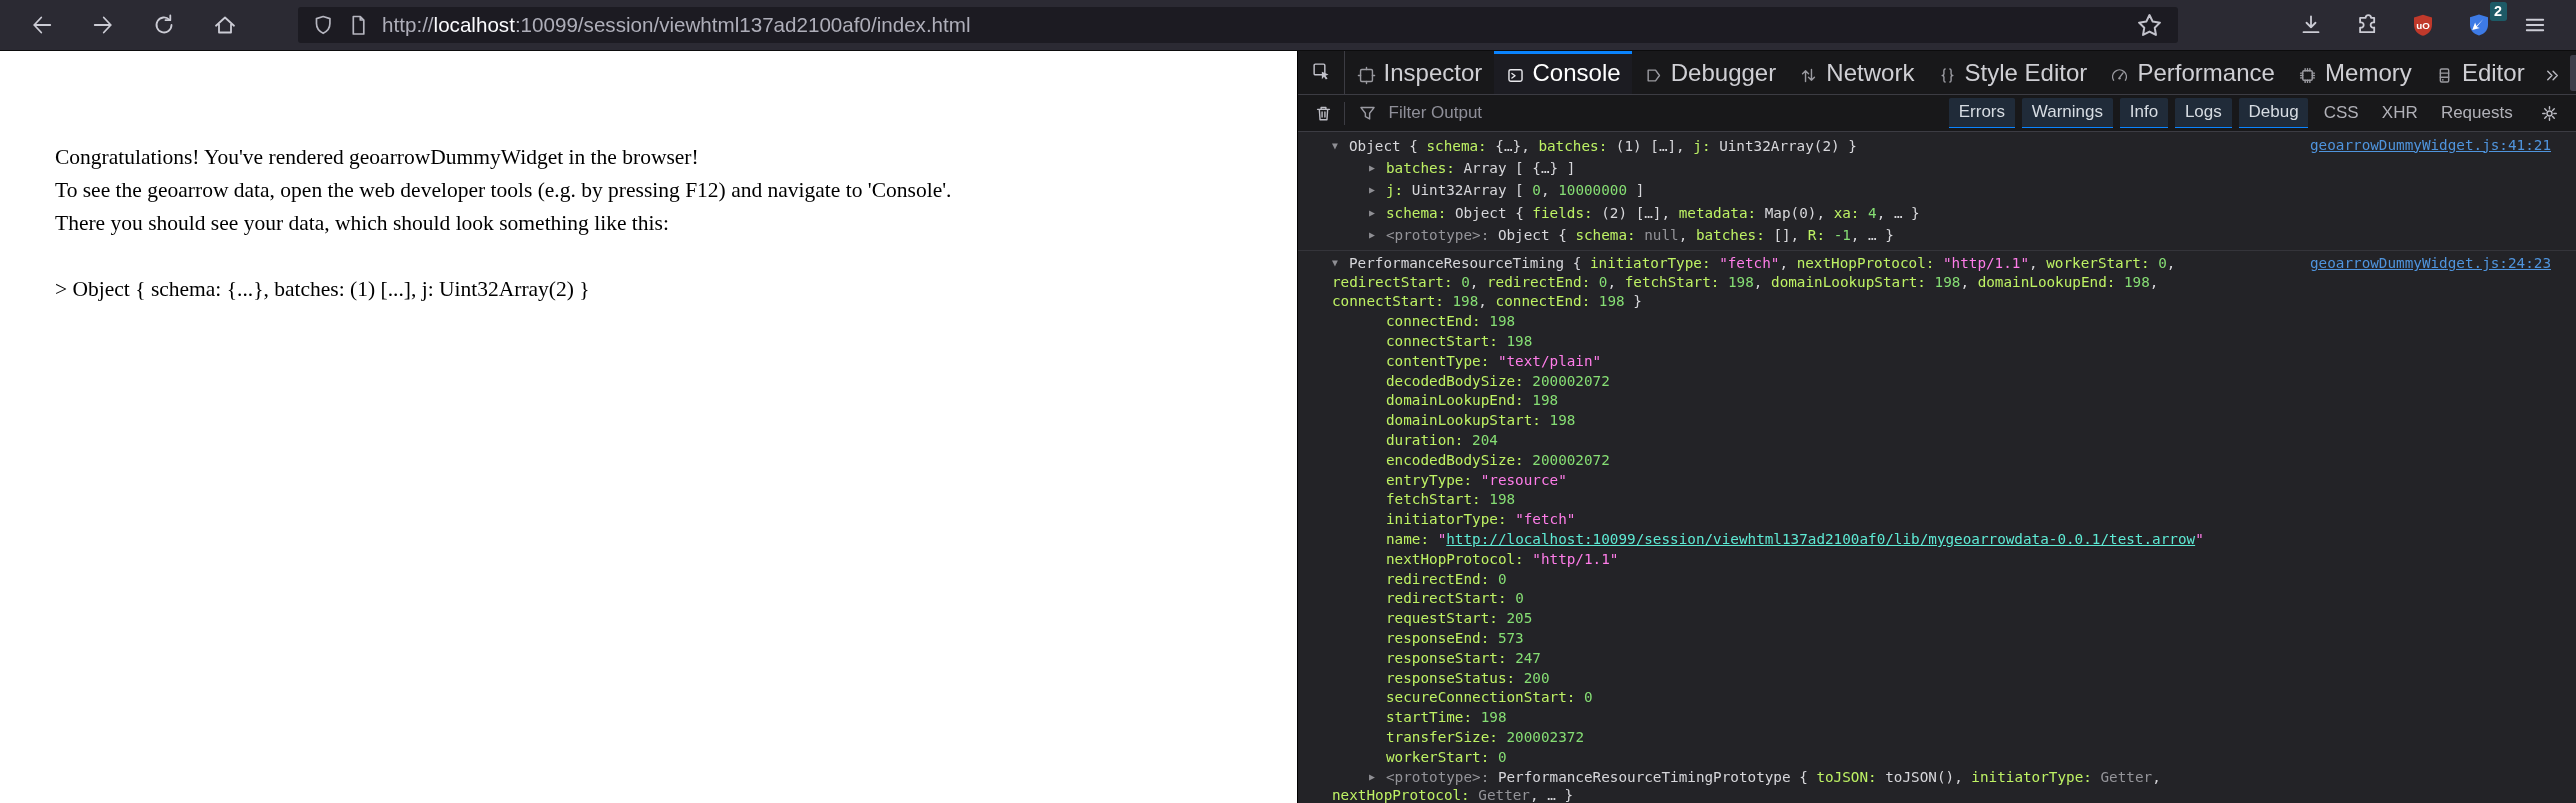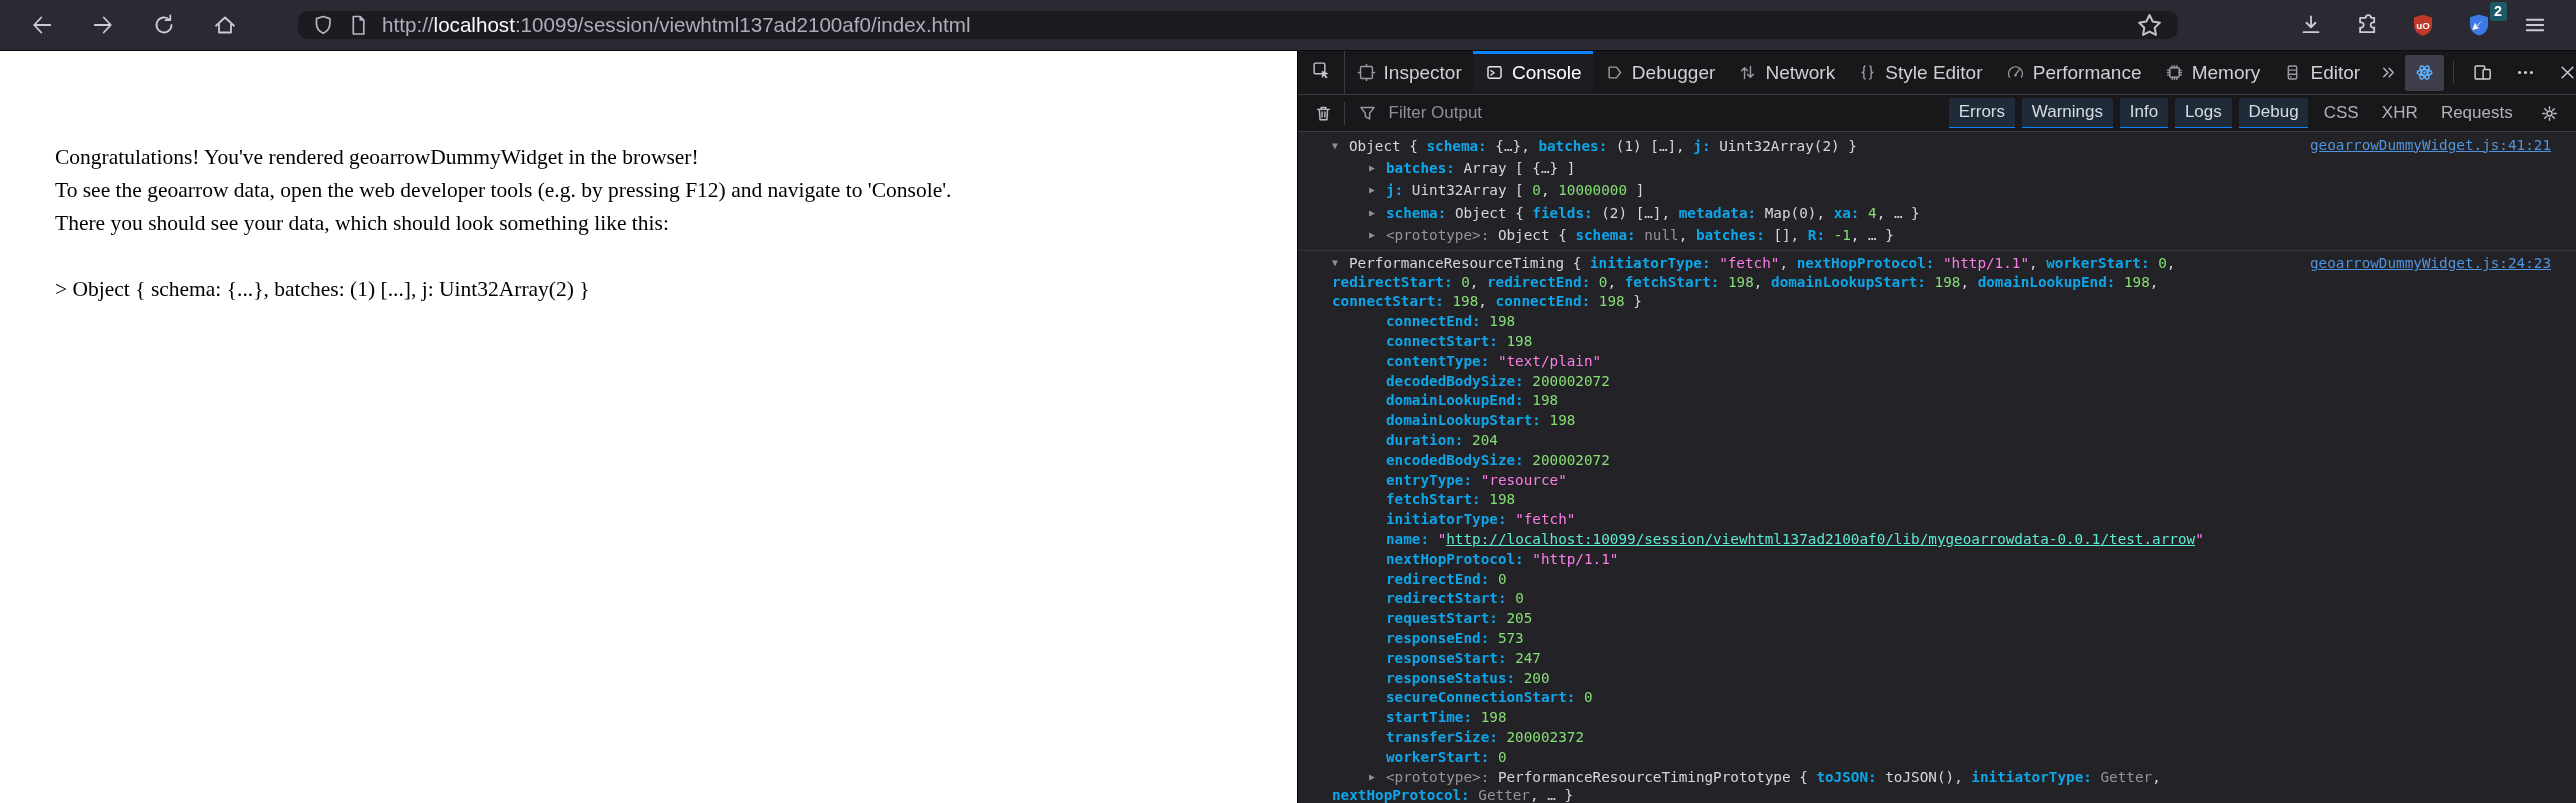--- a/index.html
+++ b/index.html
@@ -6,21 +6,21 @@
   html,body { width: 2576px; height: 804px; overflow: hidden; background:#fff;
               font-family:"Liberation Sans", sans-serif; }
 
   
   .browser-toolbar { height:51px; background:#2b2a33; border-bottom:0.9px solid #0c0c0d;
                      display:flex; align-items:center; padding:0 21.5px 0 23px; }
   .nav-group { display:flex; gap:23px; margin-right:54px; }
   .tb-btn { width:38px; height:38px; display:flex; align-items:center; justify-content:center;
             color:#ccccd5; position:relative; border-radius:5.4px; flex:none; }
   .tb-btn svg { width:24px; height:24px; }
-  .url-bar { flex:1; height:28px; background:#1c1b22; border-radius:10px; display:flex;
+  .url-bar { flex:1; height:36px; background:#1c1b22; border-radius:3px; display:flex;
              align-items:center; padding:0 14.3px; margin-right:115px; min-width:0; }
   .url-icon { width:22.4px; height:22.4px; color:#b6b6c0; margin-right:12.5px; flex:none; }
   .url-icon svg { width:100%; height:100%; }
   .url-text { font-size:20.6px; color:#aeaeb9; white-space:nowrap; overflow:hidden; }
   .url-host { color:#fbfbfe; }
   .star-btn { margin-left:auto; width:27px; height:27px; color:#c3c3cc; flex:none; }
   .star-btn svg { width:100%; height:100%; }
   .action-group { display:flex; gap:18px; align-items:center; }
   .badge { position:absolute; top:-4.5px; right:-8px; background:#1d5a66; color:#fff;
            font-size:14.3px; line-height:19px; padding:0 4.5px; border-radius:2.7px; font-weight:bold; }
@@ -32,21 +32,21 @@
   .page { width:1297px; background:#ffffff; color:#000;
           font-family:"Liberation Serif", serif; font-size:21.5px; line-height:33px;
           padding:90px 45px 0 55px; }
   .page-preview { margin-top:33px; }
 
   
   .devtools { width:1279px; background:#232327; border-left:0.9px solid #000;
               display:flex; flex-direction:column; color:#d7d7db; }
 
   .dt-tabbar { height:44px; background:#18181a; border-bottom:0.9px solid #3c3c43;
-               display:flex; align-items:stretch; font-size:19px; color:#cfcfd4; flex:none; }
+               display:flex; align-items:stretch; font-size:24px; color:#cfcfd4; flex:none; }
   .dt-pick { width:47px; border-right:0.9px solid #3c3c43; display:flex; align-items:center;
              justify-content:center; color:#c3c3cc; flex:none; }
   .dt-pick svg, .dt-tab-icon svg, .dt-iconbtn svg { width:19px; height:19px; }
   .dt-tabs { display:flex; align-items:stretch; }
   .dt-tab { display:flex; align-items:center; gap:8px; padding:0 11.6px; position:relative;
             white-space:nowrap; }
   .dt-tab-icon { width:19px; height:19px; color:#9a9aa0; flex:none; }
   .dt-tab.active { color:#ffffff; background:#1c1c22; }
   .dt-tab.active .dt-tab-icon { color:#e8e8ec; }
   .dt-tab.active::before { content:""; position:absolute; top:0; left:0; right:0; height:2.7px;
@@ -74,21 +74,21 @@
   .filter-gear { width:32px; height:32px; color:#bdbdc5; display:flex; align-items:center;
                  justify-content:center; margin-left:9px; flex:none; }
 
   .dt-logs { flex:1; overflow:hidden; font-family:"DejaVu Sans Mono", monospace; font-size:14.3px; }
   .console-row { position:relative; border-bottom:0.9px solid #34343a; padding:2.7px 0 3.6px; }
   .dt-logs .console-row:first-child .console-line { line-height:21.5px; }
   .dt-logs .console-row:nth-child(2) .console-line { line-height:19px; }
   .console-line { padding-left:34px; white-space:pre; }
   .console-line.ind1 { padding-left:71px; }
   .arrow { display:inline-block; width:17px; color:#8f8f94; font-size:9.8px; vertical-align:1.8px; }
-  .tok-k  { color:#0ea5e9;font-weight:bold; }
+  .tok-k  { color:#bef264; }
   .tok-n  { color:#86de74; }
   .tok-s  { color:#ff7de9; }
   .tok-su { color:#5eead4; text-decoration:underline; }
   .tok-p  { color:#d7d7db; }
   .tok-g  { color:#949499; }
   .frame-link { position:absolute; right:25px; top:4.5px; color:#4f94dd;
                 text-decoration:underline; font-size:14.3px; cursor:pointer; }
 </style>
 </head>
 <body>

